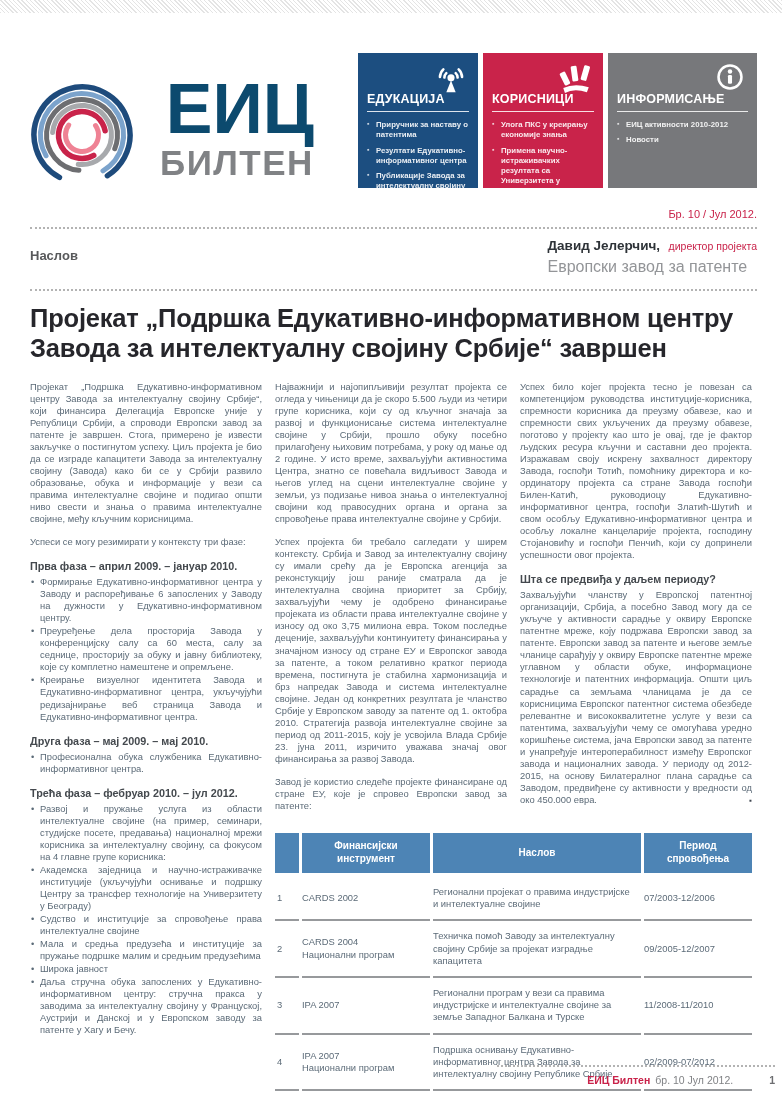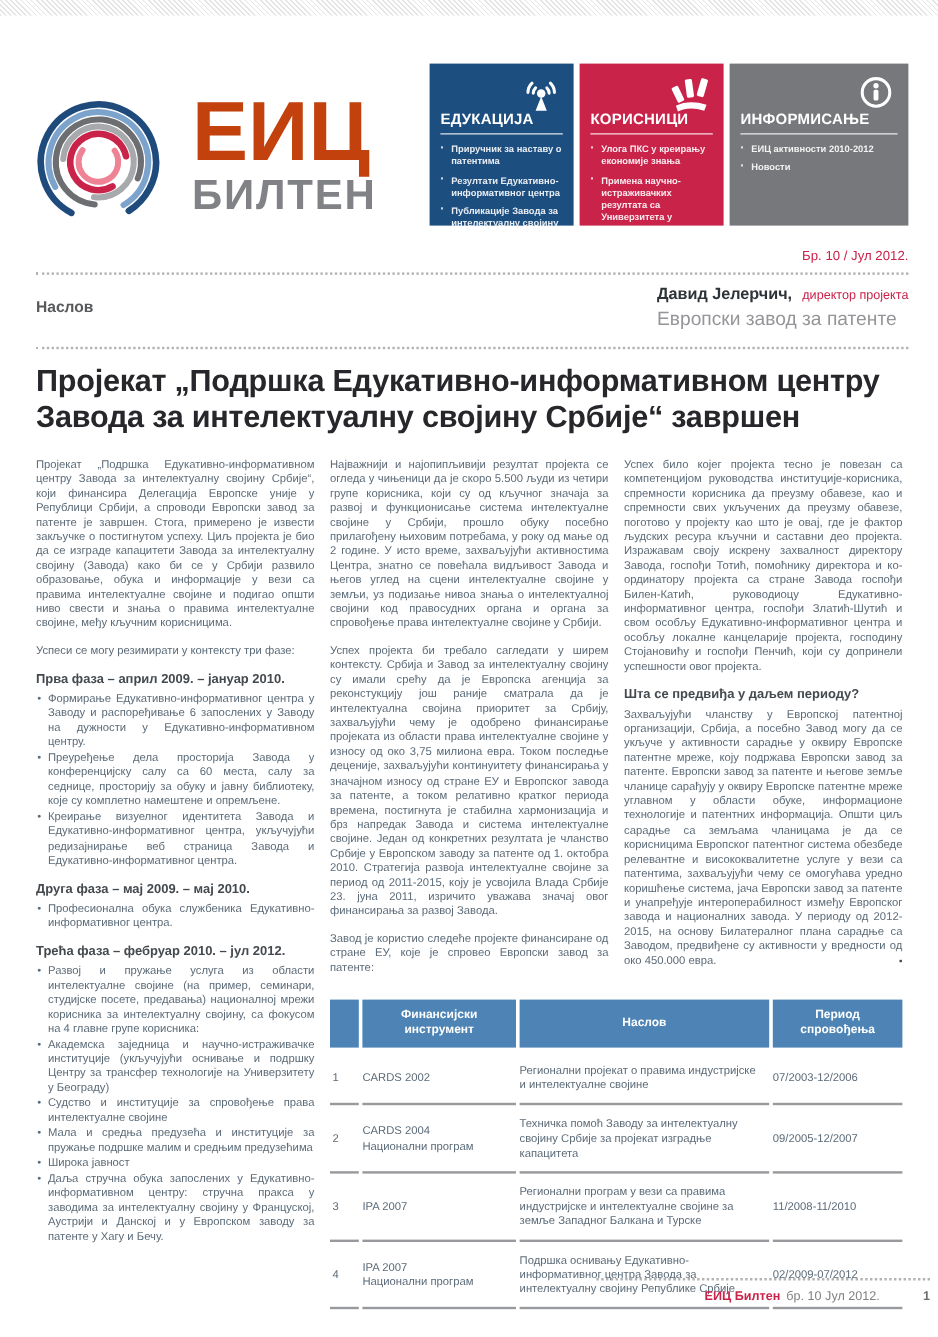--- a/index.html
+++ b/index.html
@@ -8,21 +8,21 @@
     background:#ffffff;font-family:"Liberation Sans", sans-serif;
     -webkit-font-smoothing:antialiased;
   }
   .topband{height:13px;background-image:repeating-linear-gradient(45deg,#e4e4e4 0 1px,#ffffff 1px 3px);}
 
   
   .masthead{display:flex;align-items:flex-start;padding:40px 25px 0 30px;}
   .logo-wrap{display:flex;align-items:flex-start;}
   .logo-svg{width:104px;height:148px;flex:0 0 auto;}
   .logo-text{margin-left:26px;margin-top:26px;}
-  .logo-title{font-size:70px;font-weight:bold;color:#c2410c;line-height:0.86;letter-spacing:0px;}
+  .logo-title{font-size:70px;font-weight:bold;color:#0c4a6e;line-height:0.86;letter-spacing:0px;text-align:right;}
   .logo-subtitle{font-size:35px;font-weight:bold;color:#808285;letter-spacing:1.5px;margin-top:4px;}
   .boxes{margin-left:auto;display:flex;gap:5px;}
   .box{width:120px;height:135px;position:relative;padding:10px 9px;box-sizing:border-box;color:#fff;}
   .box.wide{width:149px;}
   .box-red{background:#c9234a;}
   .box-blue{background:#1c4e80;}
   .box-gray{background:#77787b;}
   .box-icon{position:absolute;top:7px;right:9px;width:36px;height:34px;}
   .box-title{font-size:12.5px;font-weight:bold;margin-top:29px;padding-bottom:5px;border-bottom:1px solid rgba(255,255,255,.85);letter-spacing:.2px;}
   .box-list{margin:8px 0 0;padding:0;list-style:none;font-size:7.8px;line-height:1.32;color:rgba(255,255,255,.9);font-weight:bold;}

